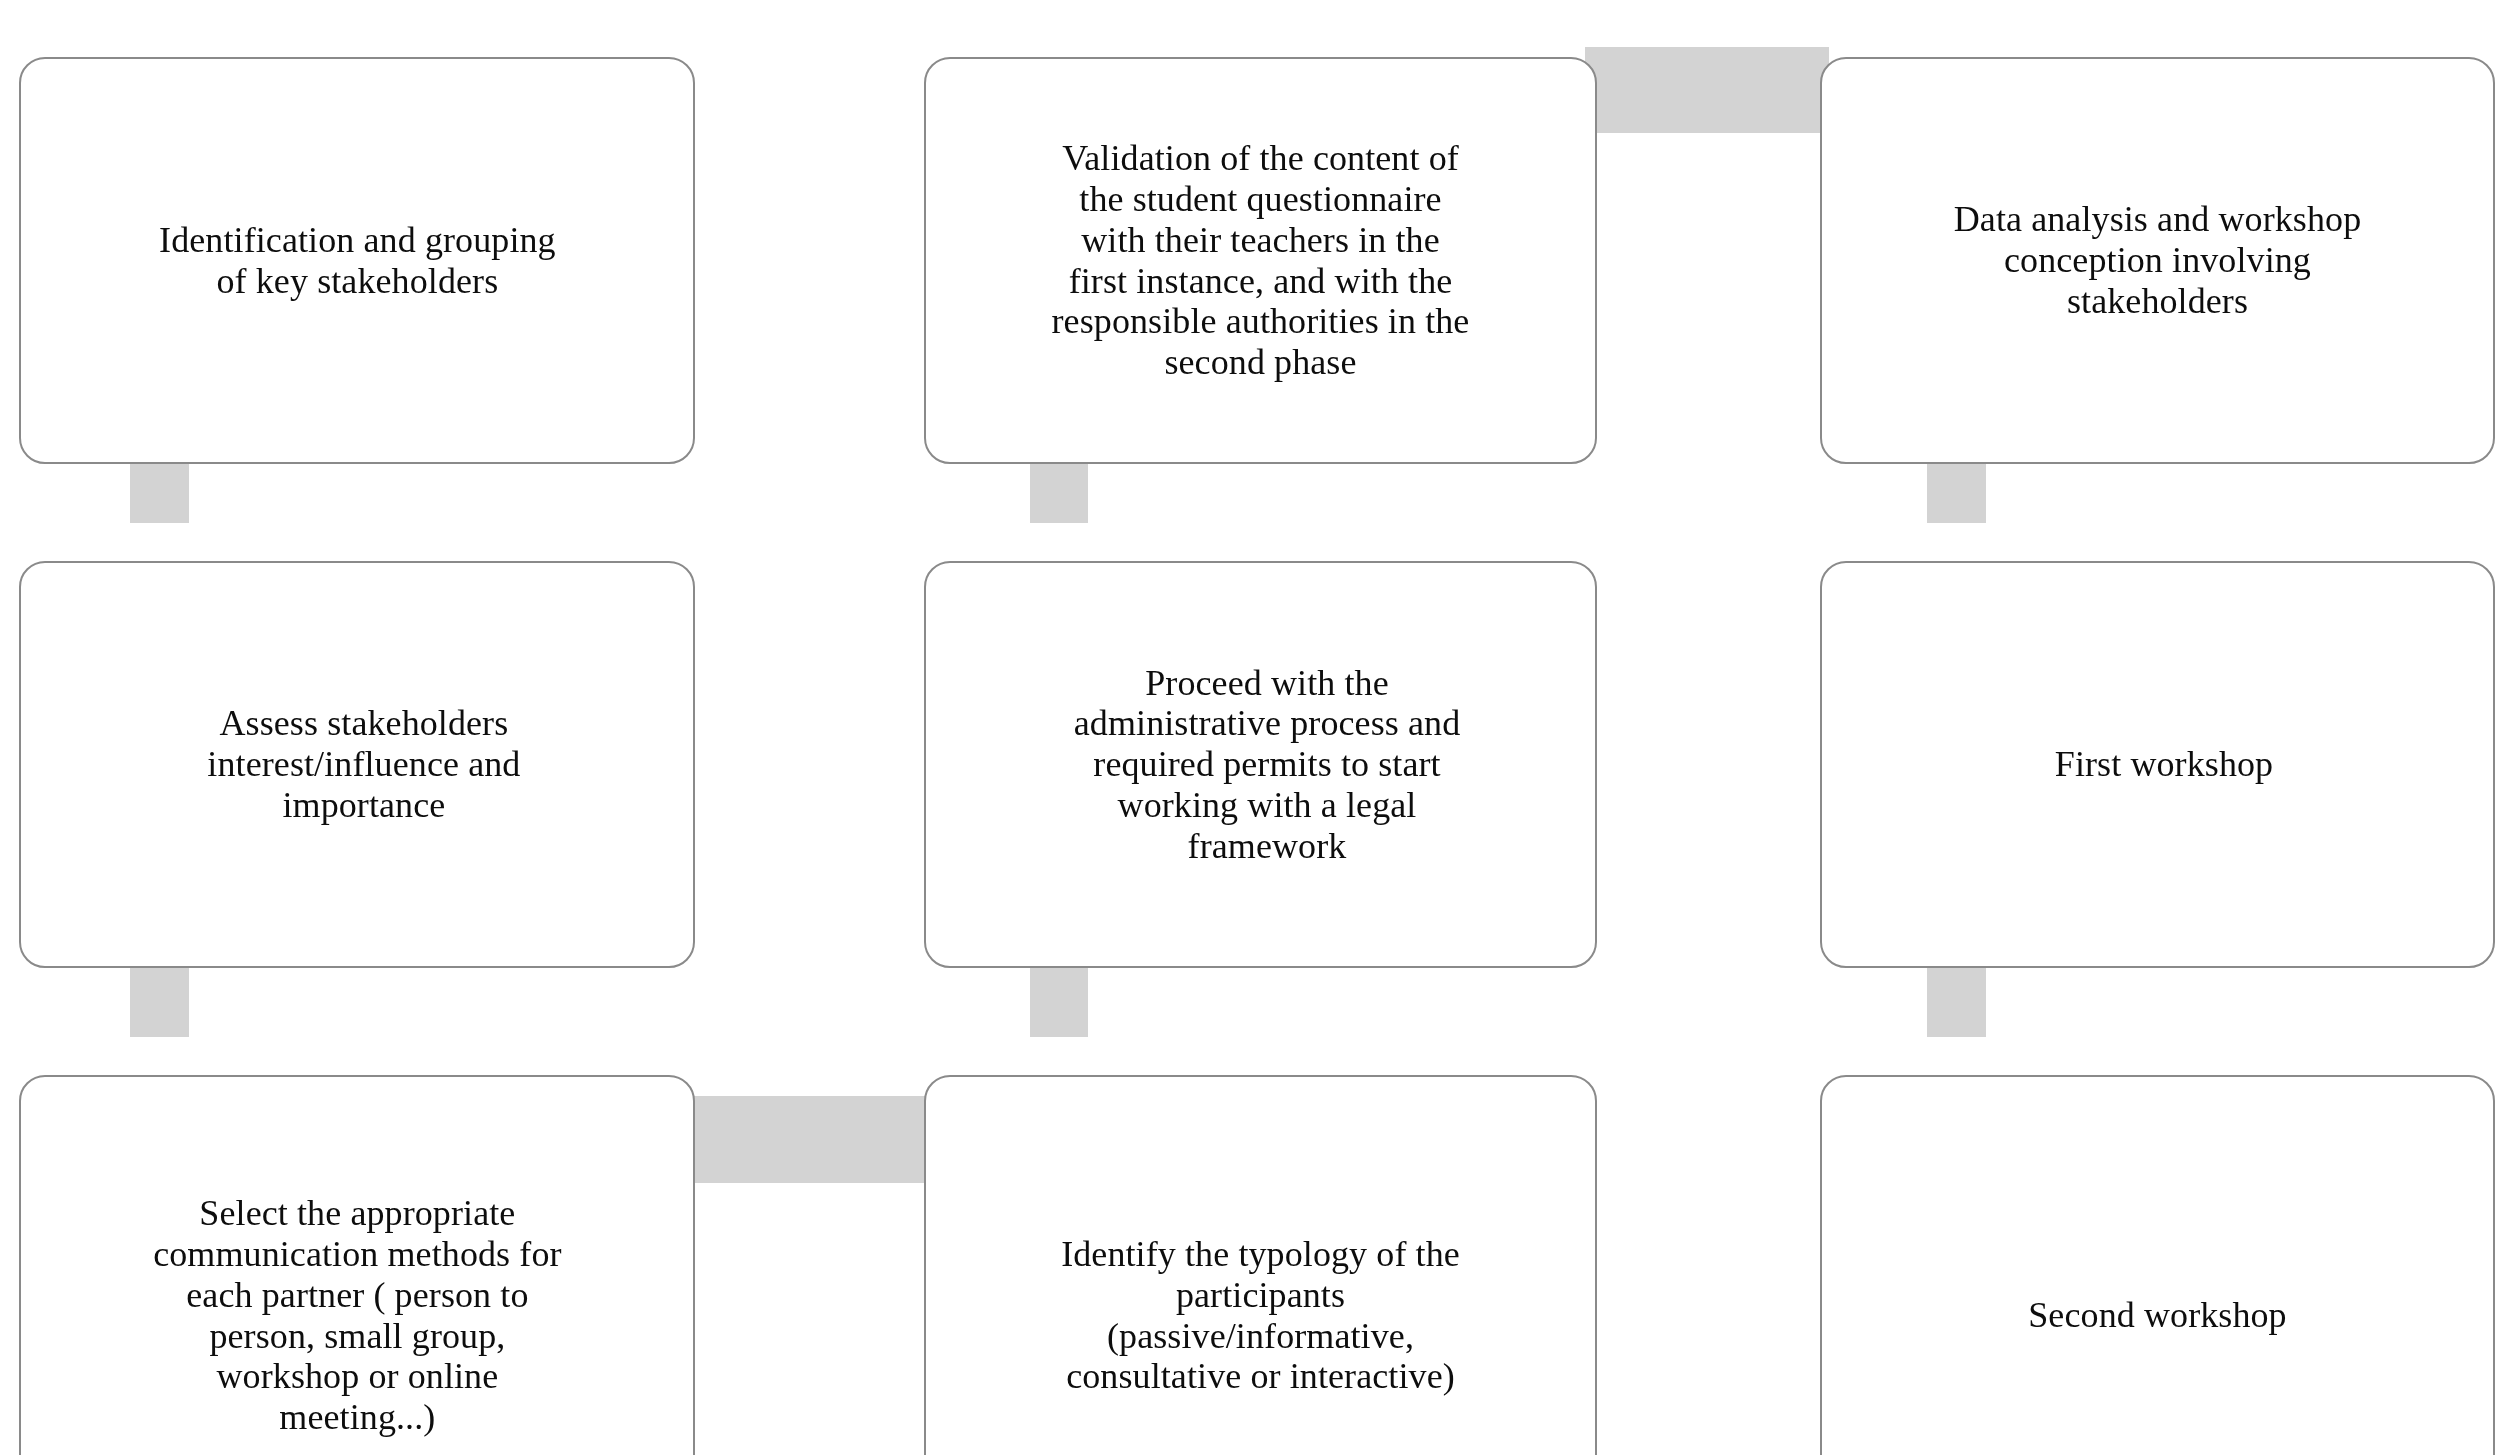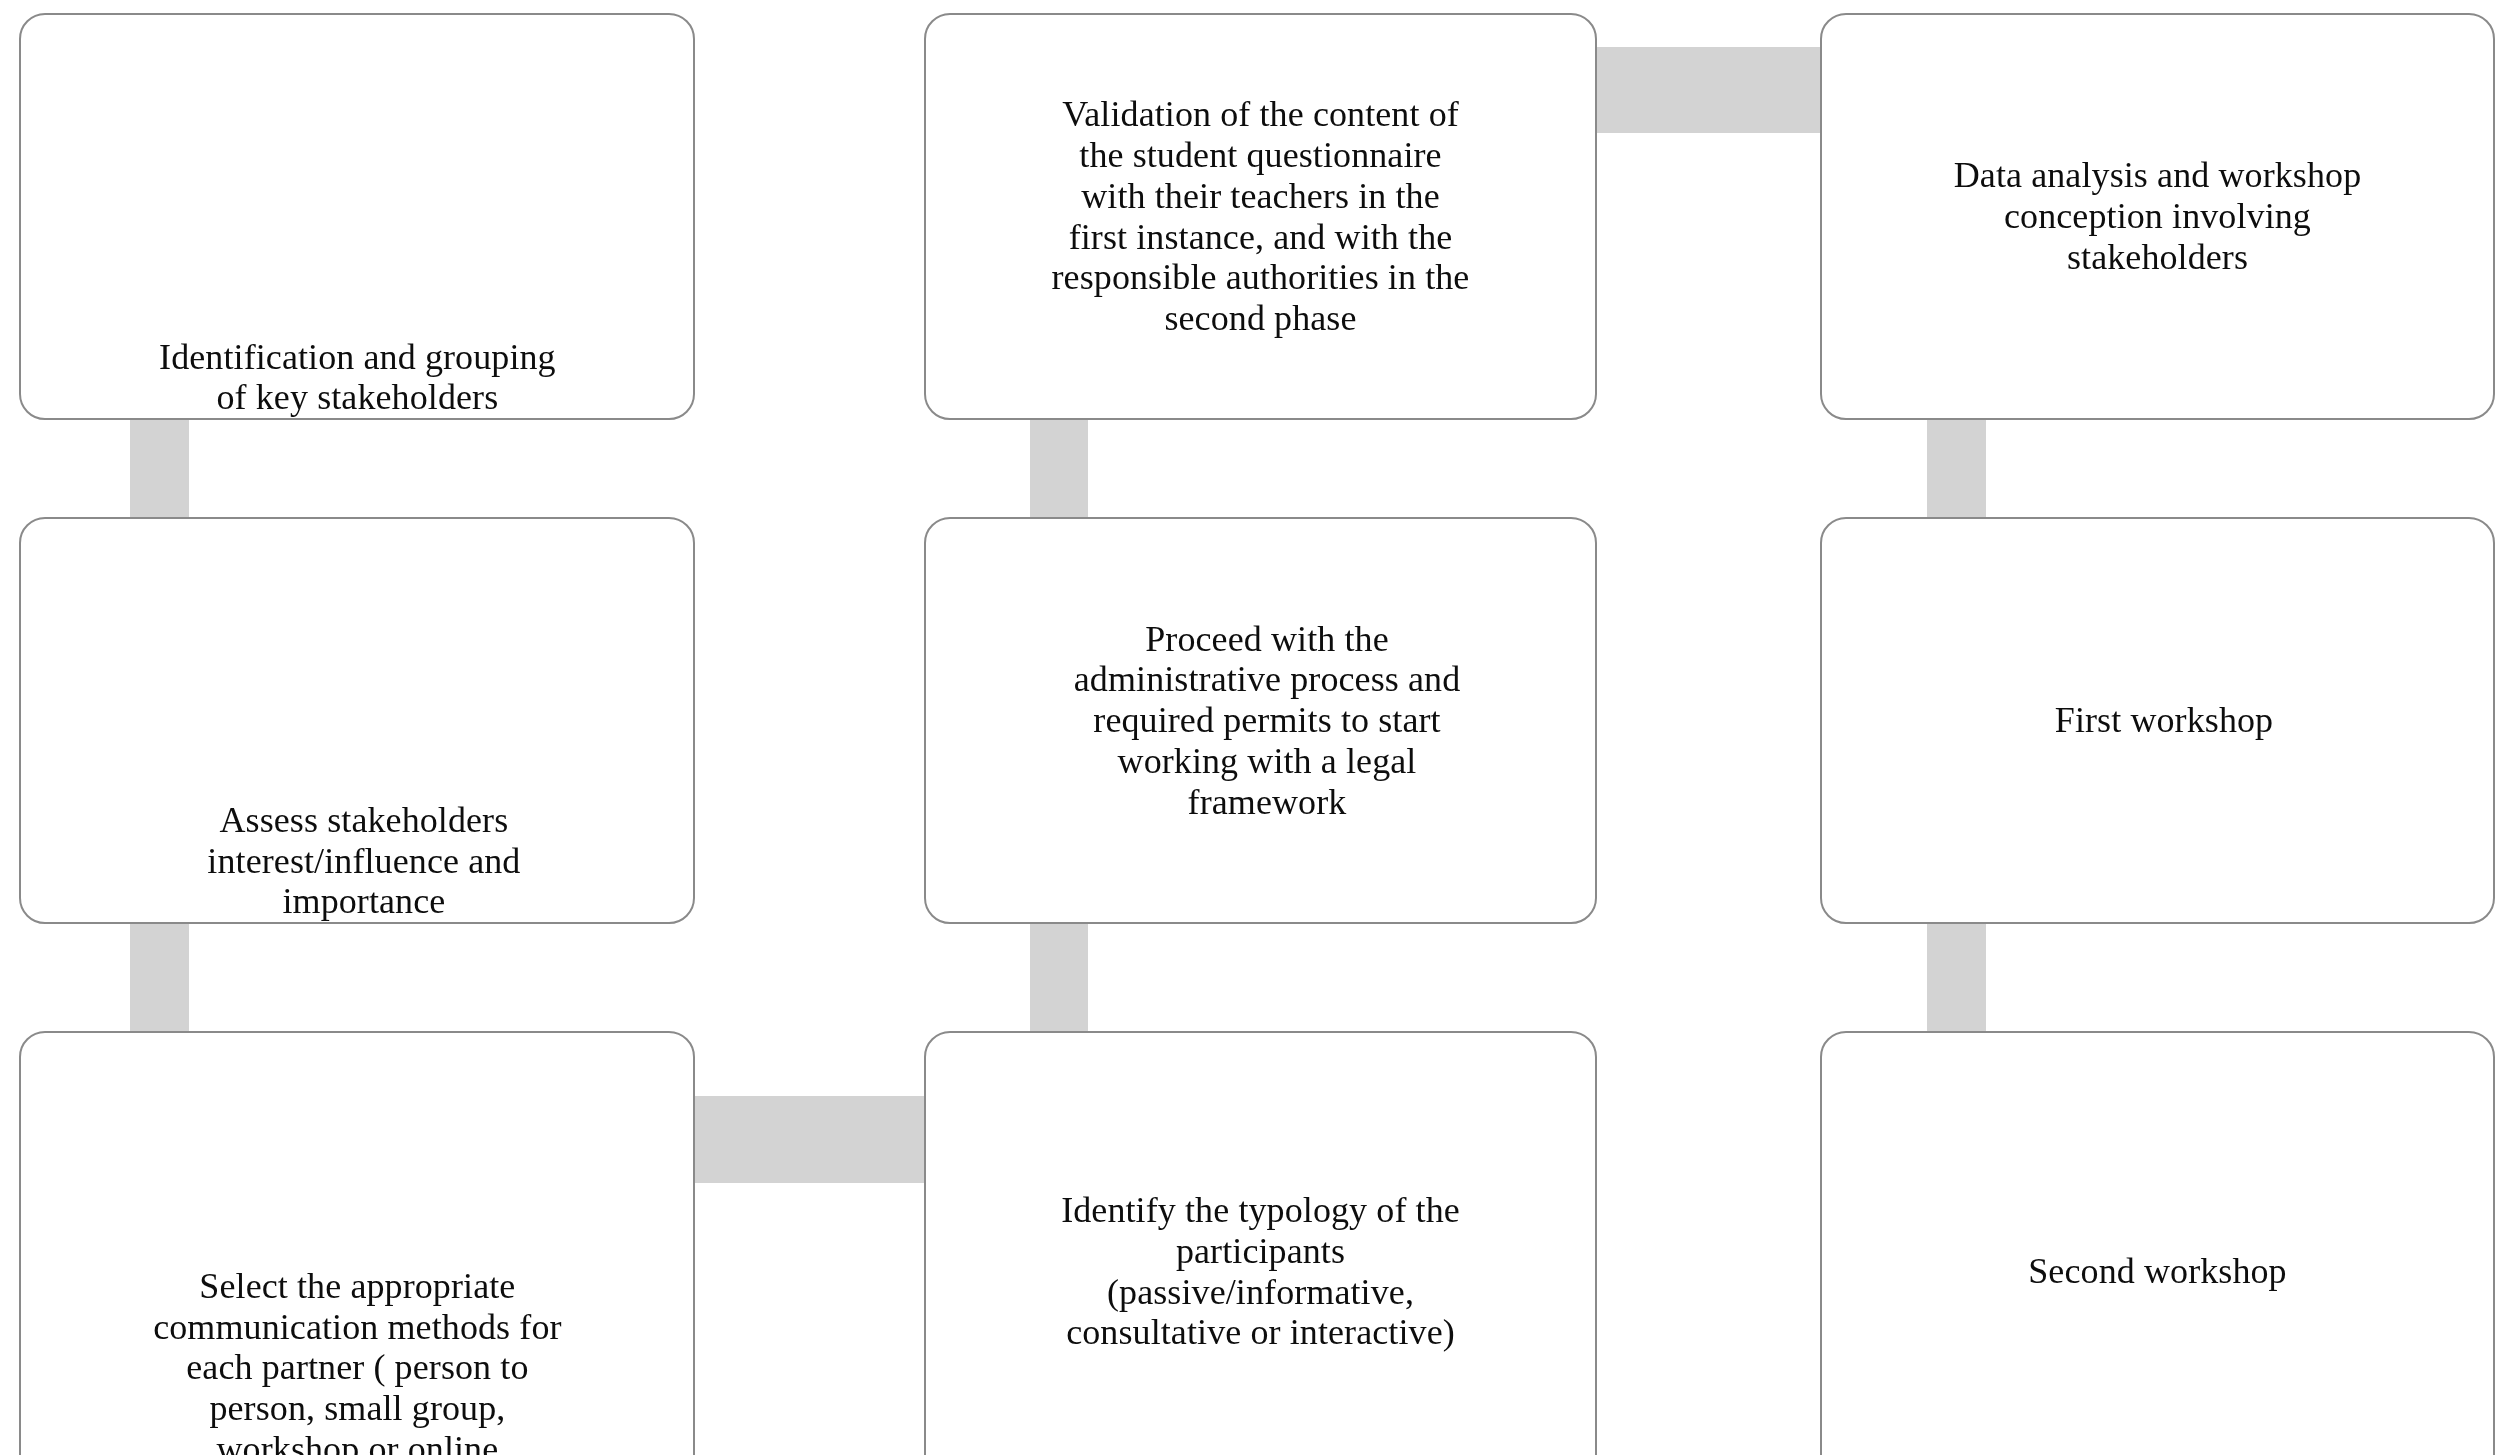--- a/index.html
+++ b/index.html
@@ -31,36 +31,37 @@
   .node {
     position: absolute;
     box-sizing: border-box;
     background: #ffffff;
     border: 2.9px solid #8a8a8a;
     border-radius: 26px;
     display: flex;
     align-items: center;
     justify-content: center;
     z-index: 2;
+    margin-top: 44px;
   }
   .node-label {
     display: block;
     width: 100%;
     text-align: center;
     color: #0d0d0d;
     font-size: 36px;
     line-height: 1.13;
     letter-spacing: 0.1px;
     padding: 0 16.4px;
     box-sizing: border-box;
     white-space: pre-line;
   }
 
   
-  .col-left   { left: 19.4px;   width: 676px; align-items: flex-end; }
+  .col-left   { left: 19.4px;   width: 676px; }
   .col-center { left: 924px; width: 673px; }
   .col-right  { left: 1820px; width: 675px; }
 
   
   .row-1 { top: 13px;   height: 407px; }
   .row-2 { top: 517px;  height: 407px; padding-left: 13px; }
   .row-3 { top: 1031px; height: 481px; }
 
   
   .v-left   { left: 130px;  width: 59px; }

